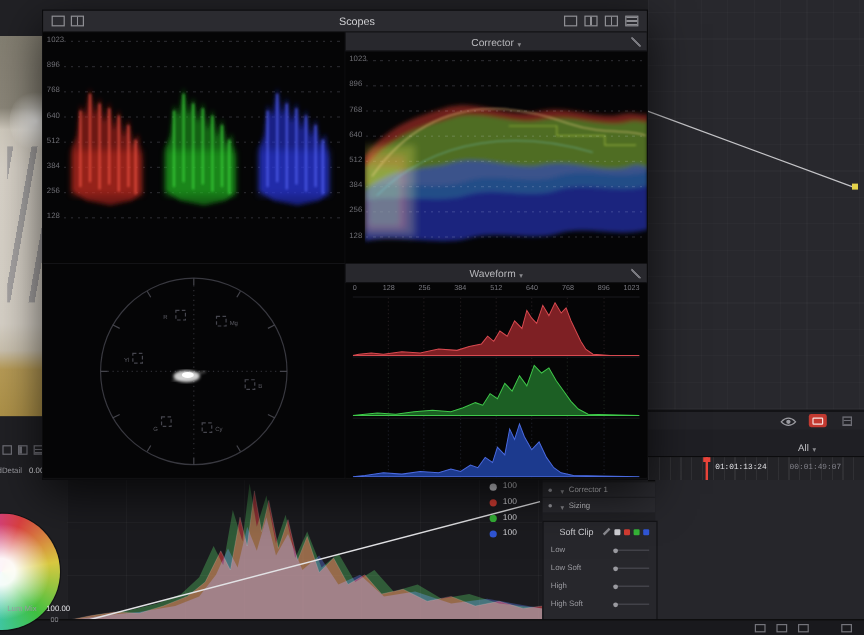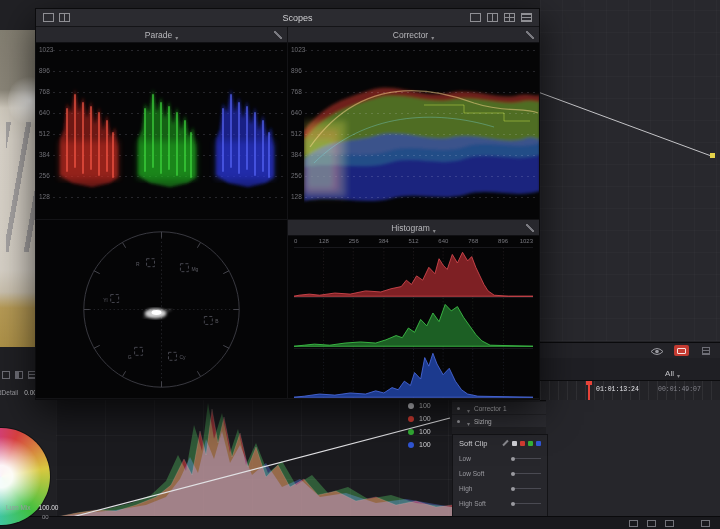--- a/index.html
+++ b/index.html
@@ -167,21 +167,21 @@
       <span class="chip-val">100</span>
     </div>
     <div class="chip-row">
       <span class="chip-dot d-b"></span>
       <span class="chip-val">100</span>
     </div>
   </div>
 
   <div class="abs softclip">
     <div class="sc-row" style="height:16px;">
-      <span style="font-size:7.5px;color:#cfcfd3;flex:1;">Soft Clip</span>
+      <span style="font-size:7.5px;color:#cfcfd3;flex:1;text-align:center;">Soft Clip</span>
       <span style="width:7px;height:2px;background:#8a8a90;transform:rotate(-45deg);"></span>
       <span class="sc-dot d-w"></span>
       <span class="sc-dot d-r"></span>
       <span class="sc-dot d-g"></span>
       <span class="sc-dot d-b"></span>
     </div>
     <div class="sc-row">
       <span class="sc-lbl">Low</span>
       <span class="sc-track">
           <span class="sc-knob"></span>
@@ -240,25 +240,20 @@
         <span class="tb-ic"></span>
         <span class="tb-ic split"></span>
         <span class="tb-ic grid"></span>
         <span class="tb-ic lines"></span>
       </div>
     </div>
 
     <div class="quad">
 
       <div class="spanel">
-        <div class="sheader">
-          <span class="slbl">Parade</span>
-          <span class="caret"></span>
-          <span class="expand"></span>
-        </div>
         <div class="sbody">
           <span class="scale-lbl" style="top:4px;">1023</span>
           <span class="scale-lbl" style="top:25px;">896</span>
           <span class="scale-lbl" style="top:46px;">768</span>
           <span class="scale-lbl" style="top:67px;">640</span>
           <span class="scale-lbl" style="top:88px;">512</span>
           <span class="scale-lbl" style="top:109px;">384</span>
           <span class="scale-lbl" style="top:130px;">256</span>
           <span class="scale-lbl" style="top:151px;">128</span>
           <div class="hgrid" style="top:7px;"></div>
@@ -390,21 +385,21 @@
                 <filter id="vbl">
                   <feGaussianBlur stdDeviation="1.4"></feGaussianBlur>
                 </filter>
               </defs>
           </svg>
         </div>
       </div>
 
       <div class="spanel">
         <div class="sheader">
-          <span class="slbl">Histogram</span>
+          <span class="slbl">Waveform</span>
           <span class="caret"></span>
           <span class="expand"></span>
         </div>
         <div class="sbody">
           <div class="hist-wrap">
             <div class="hist-axis">
               <span class="hax" style="left:0;transform:none;">0</span>
               <span class="hax" style="left:12.5%;">128</span>
               <span class="hax" style="left:25%;">256</span>
               <span class="hax" style="left:37.5%;">384</span>

